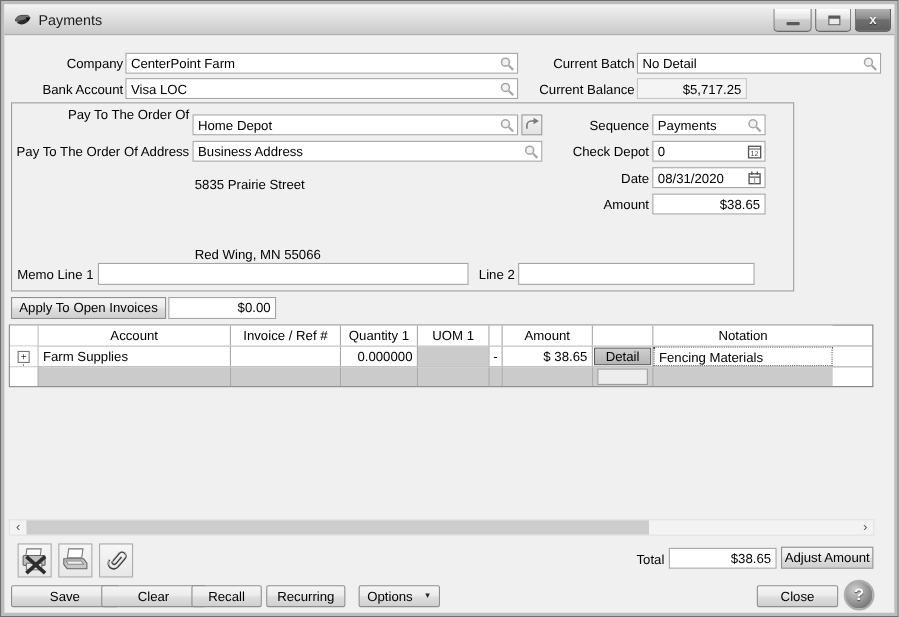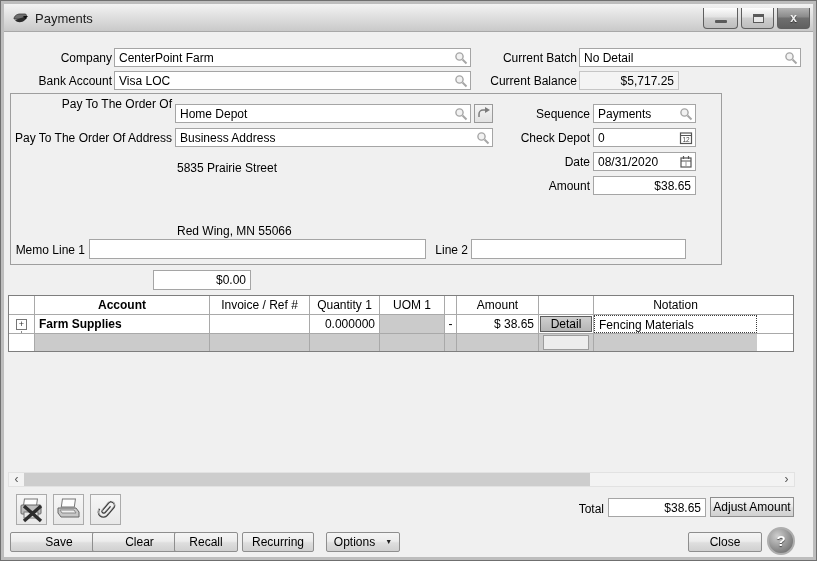--- a/index.html
+++ b/index.html
@@ -38,21 +38,21 @@
   .addr{position:absolute;white-space:nowrap;}
   
   .grid{position:absolute;left:8px;top:295px;width:786px;border:1px solid #7e7e7e;background:#fff;}
   .grow{display:flex;height:19px;border-top:1px solid #a9a9a9;}
   .grow.header{border-top:none;height:18px;}
   .gcell{border-left:1px solid #a9a9a9;height:100%;padding:1px 4px 0 4px;line-height:16px;
          white-space:nowrap;overflow:hidden;}
   .gcell:first-child{border-left:none;}
   .hc{text-align:center;background:#fff;}
   .c-rowhdr{width:25px;position:relative;background:#fff;}
-  .c-account{width:175px;font-weight:bold;}
+  .c-account{width:175px;}
   .c-invoice{width:100px;}
   .c-qty{width:70px;text-align:right;}
   .c-uom{width:65px;}
   .c-dash{width:12px;text-align:center;padding:1px 1px 0 1px;}
   .c-amount{width:82px;text-align:right;}
   .c-detail{width:55px;padding:0;position:relative;}
   .c-notation{width:164px;position:relative;}
   .cell-gray{background:#cbcbcb;}
   .expander{position:absolute;left:7px;top:4px;width:11px;height:11px;border:1px solid #767676;
             background:#fff;font-size:9px;line-height:9px;text-align:center;color:#333;}
@@ -185,20 +185,21 @@
   </div>
 
   <div class="lbl" style="right:227px;top:177px;">Amount</div>
   <div class="fld num" style="left:593px;top:176px;width:103px;">$38.65</div>
 
   <div class="lbl" style="right:732px;top:241px;">Memo Line 1</div>
   <div class="fld" style="left:89px;top:239px;width:337px;height:20px;"></div>
   <div class="lbl" style="right:349px;top:241px;">Line 2</div>
   <div class="fld" style="left:471px;top:239px;width:215px;height:20px;"></div>
 
+  <div class="btn" style="left:10px;top:270px;width:141px;border-radius:0;">Apply To Open Invoices</div>
   <div class="fld num" style="left:153px;top:270px;width:98px;height:20px;">$0.00</div>
 
   <div class="grid">
     <div class="grow header">
       <div class="gcell c-rowhdr hc"></div>
       <div class="gcell c-account hc">Account</div>
       <div class="gcell c-invoice hc">Invoice / Ref #</div>
       <div class="gcell c-qty hc" style="text-align:center;">Quantity 1</div>
       <div class="gcell c-uom hc">UOM 1</div>
       <div class="gcell c-dash hc"></div>

